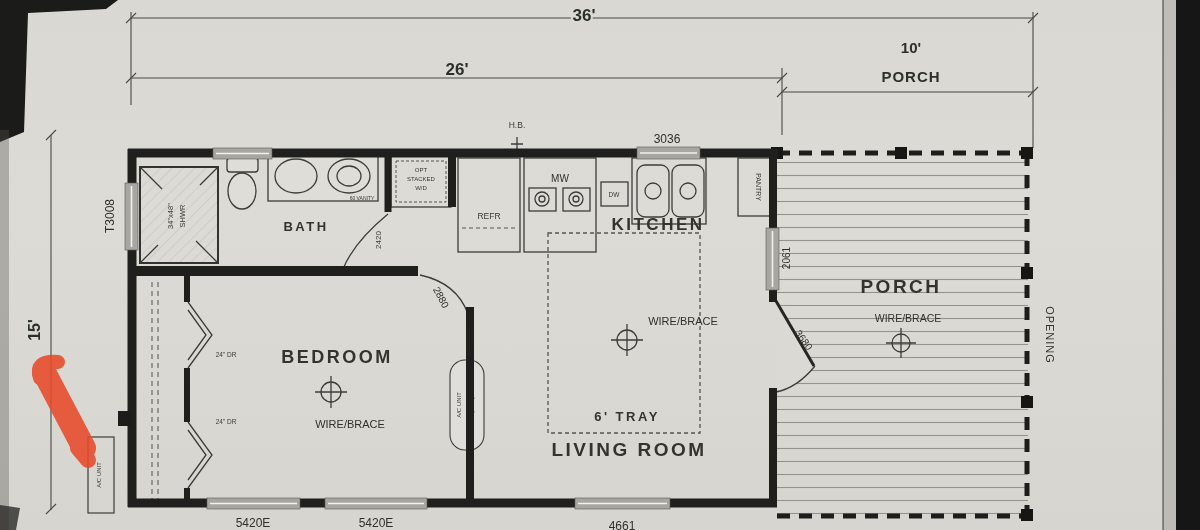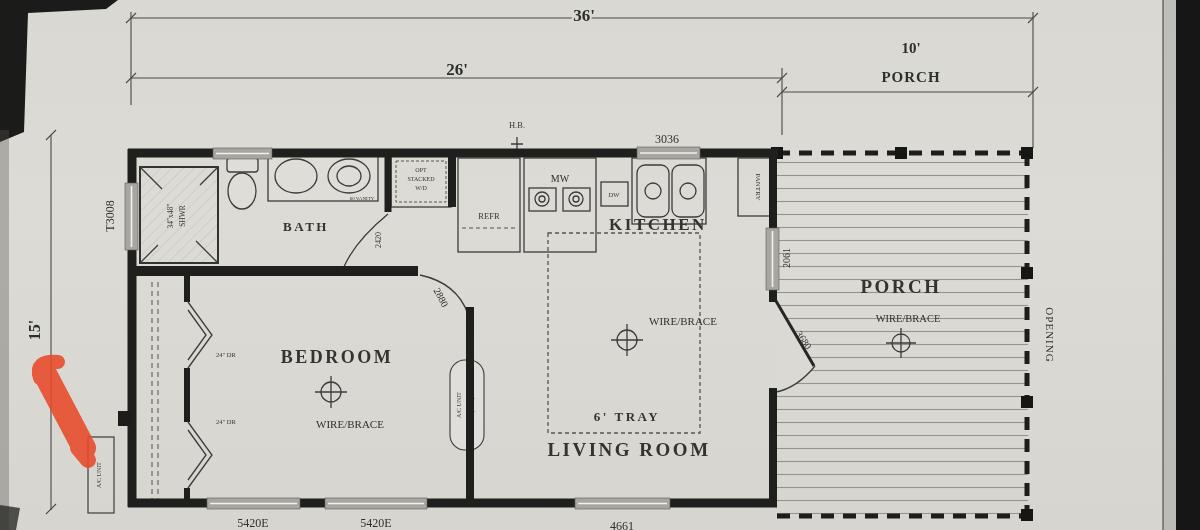--- a/index.html
+++ b/index.html
@@ -1,18 +1,18 @@
 <!DOCTYPE html>
 <html><head>
 <meta charset="utf-8">
 <style>
   html,body{margin:0;padding:0;background:#888;}
   #stage{position:relative;width:1200px;height:530px;overflow:hidden;
     background:linear-gradient(180deg,#d9d8d2 0%,#dcdbd5 40%,#d6d5cf 100%);
-    font-family:Liberation Serif, serif;}
+    font-family:Liberation Sans, sans-serif;}
   svg{position:absolute;left:0;top:0;}
   text{fill:#2b2b28;}
   .walls{stroke:#1f1f1e;fill:none;}
   .thin{stroke:#3c3c3a;fill:none;stroke-width:1.3;}
   .dim{stroke:#4a4a46;stroke-width:1.1;fill:none;}
   .dimtxt{font-weight:600;fill:#2e2e2b;paint-order:stroke;stroke:#dadad4;stroke-width:4px;}
   .room{letter-spacing:2.5px;font-weight:600;fill:#33332f;}
   .lbl{fill:#30302c;}
   .sm{fill:#3a3a36;}
   .win{fill:#a7a6a0;stroke:#5a5a55;stroke-width:.6;}

